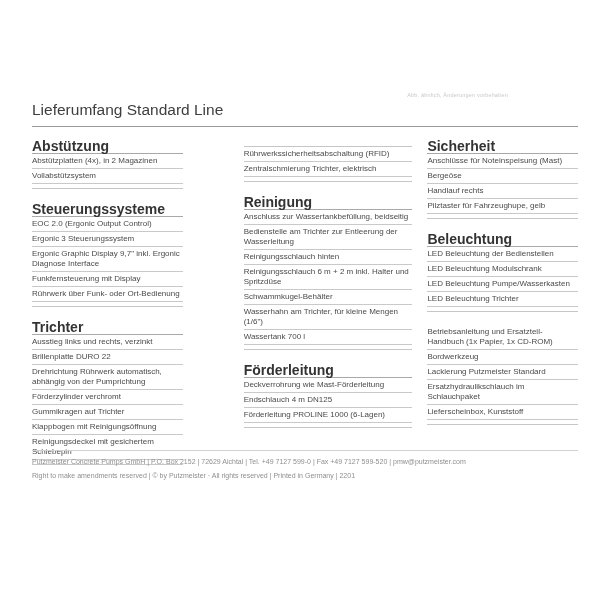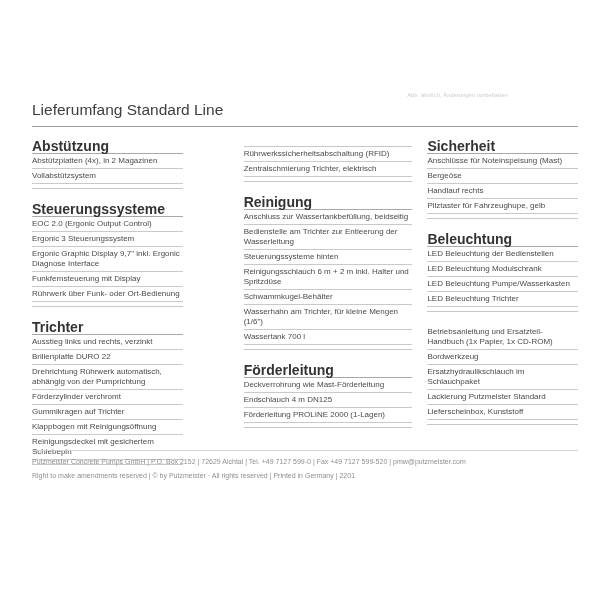--- a/index.html
+++ b/index.html
@@ -66,53 +66,53 @@
       </div>
     <div class="col2">
         <div class="section no-header">
           <div class="item">Rührwerkssicherheitsabschaltung (RFID)</div>
           <div class="item">Zentralschmierung Trichter, elektrisch</div>
         </div>
         <div class="section">
           <div class="section-header">Reinigung</div>
           <div class="item">Anschluss zur Wassertankbefüllung, beidseitig</div>
           <div class="item">Bedienstelle am Trichter zur Entleerung der Wasserleitung</div>
-          <div class="item">Steuerungssysteme hinten</div>
+          <div class="item">Reinigungsschlauch hinten</div>
           <div class="item">Reinigungsschlauch 6 m + 2 m inkl. Halter und Spritzdüse</div>
           <div class="item">Schwammkugel-Behälter</div>
           <div class="item">Wasserhahn am Trichter, für kleine Mengen (1/6")</div>
           <div class="item">Wassertank 700 l</div>
         </div>
         <div class="section">
           <div class="section-header">Förderleitung</div>
           <div class="item">Deckverrohrung wie Mast-Förderleitung</div>
           <div class="item">Endschlauch 4 m DN125</div>
-          <div class="item">Förderleitung PROLINE 2000 (1-Lagen)</div>
+          <div class="item">Förderleitung PROLINE 1000 (6-Lagen)</div>
         </div>
       </div>
     <div class="col3">
         <div class="section">
           <div class="section-header">Sicherheit</div>
           <div class="item">Anschlüsse für Noteinspeisung (Mast)</div>
           <div class="item">Bergeöse</div>
           <div class="item">Handlauf rechts</div>
           <div class="item">Pilztaster für Fahrzeughupe, gelb</div>
         </div>
         <div class="section">
           <div class="section-header">Beleuchtung</div>
           <div class="item">LED Beleuchtung der Bedienstellen</div>
           <div class="item">LED Beleuchtung Modulschrank</div>
           <div class="item">LED Beleuchtung Pumpe/Wasserkasten</div>
           <div class="item">LED Beleuchtung Trichter</div>
         </div>
         <div class="section">
           <div class="item">Betriebsanleitung und Ersatzteil-Handbuch (1x Papier, 1x CD-ROM)</div>
           <div class="item">Bordwerkzeug</div>
+          <div class="item">Lackierung Putzmeister Standard</div>
           <div class="item">Ersatzhydraulikschlauch im Schlauchpaket</div>
-          <div class="item">Lackierung Putzmeister Standard</div>
           <div class="item">Lieferscheinbox, Kunststoff</div>
         </div>
       </div>
   </div>
 
   <div class="footer">
     <div class="footer-line1">Putzmeister Concrete Pumps GmbH  |  P.O. Box 2152  |  72629 Aichtal  |  Tel. +49 7127 599-0  |  Fax +49 7127 599-520  |  pmw@putzmeister.com</div>
     <div class="footer-line2">Right to make amendments reserved  |  © by Putzmeister  ·  All rights reserved  |  Printed in Germany  |  2201</div>
   </div>
 

